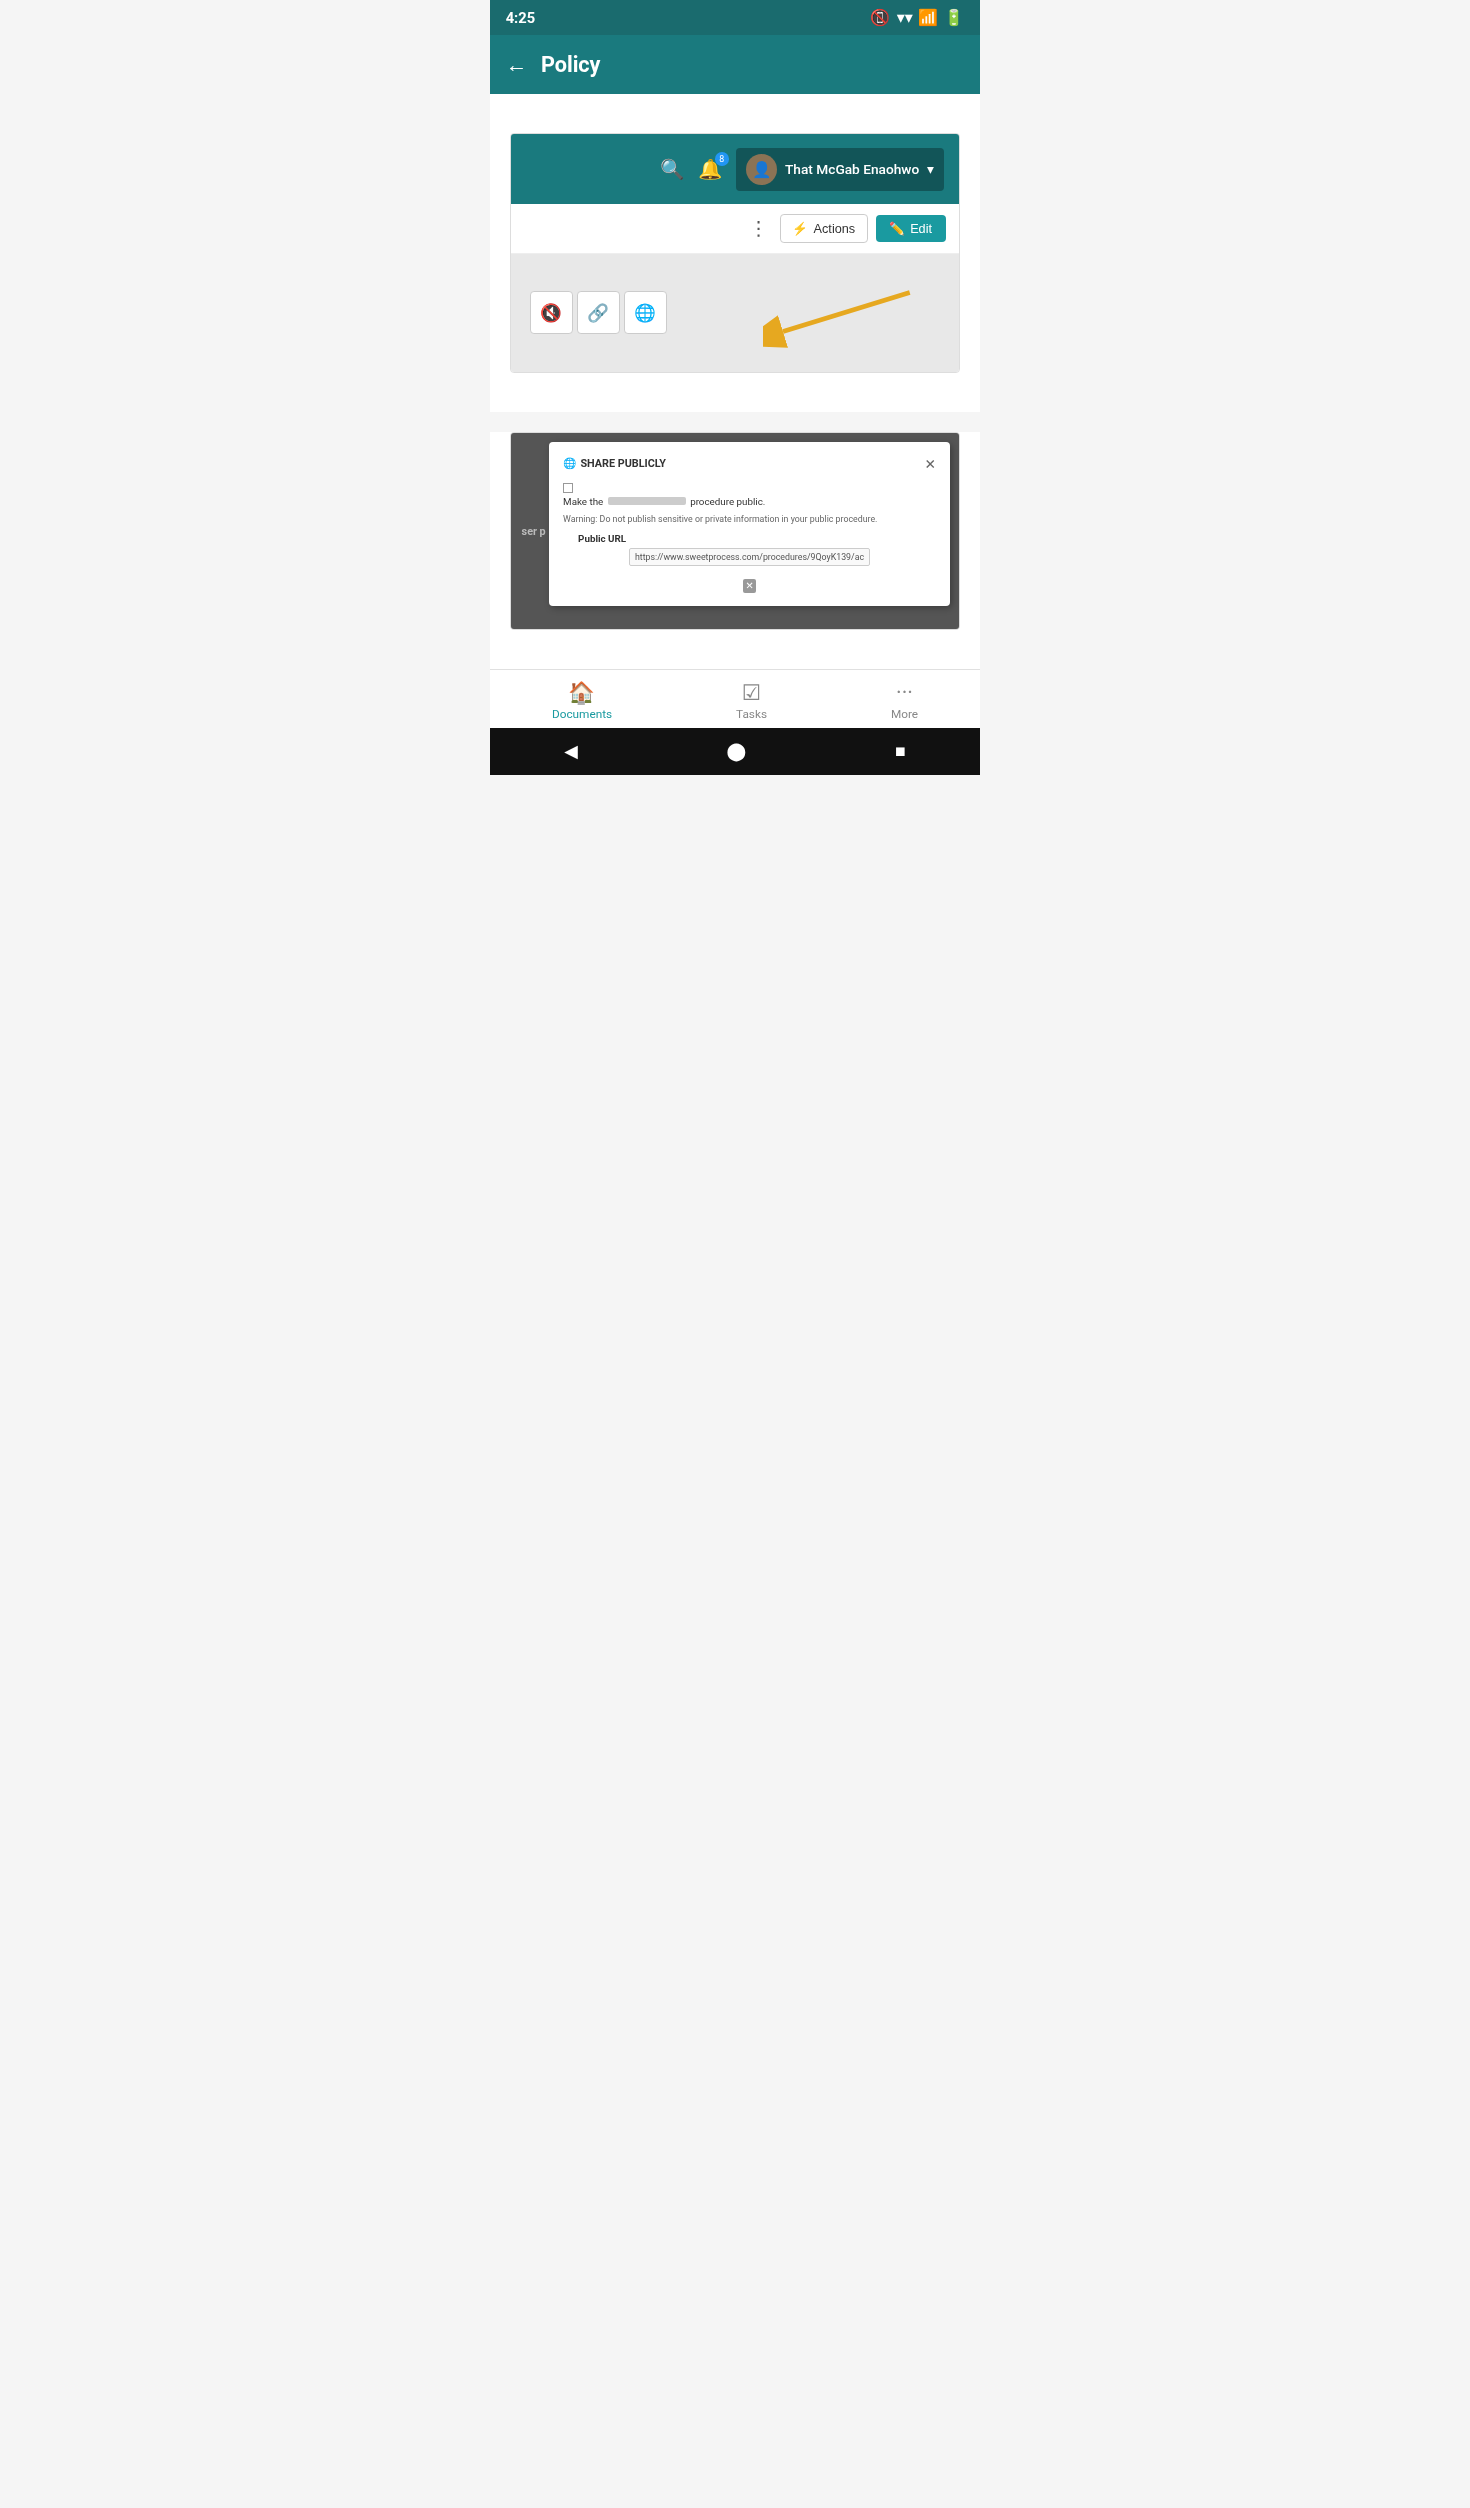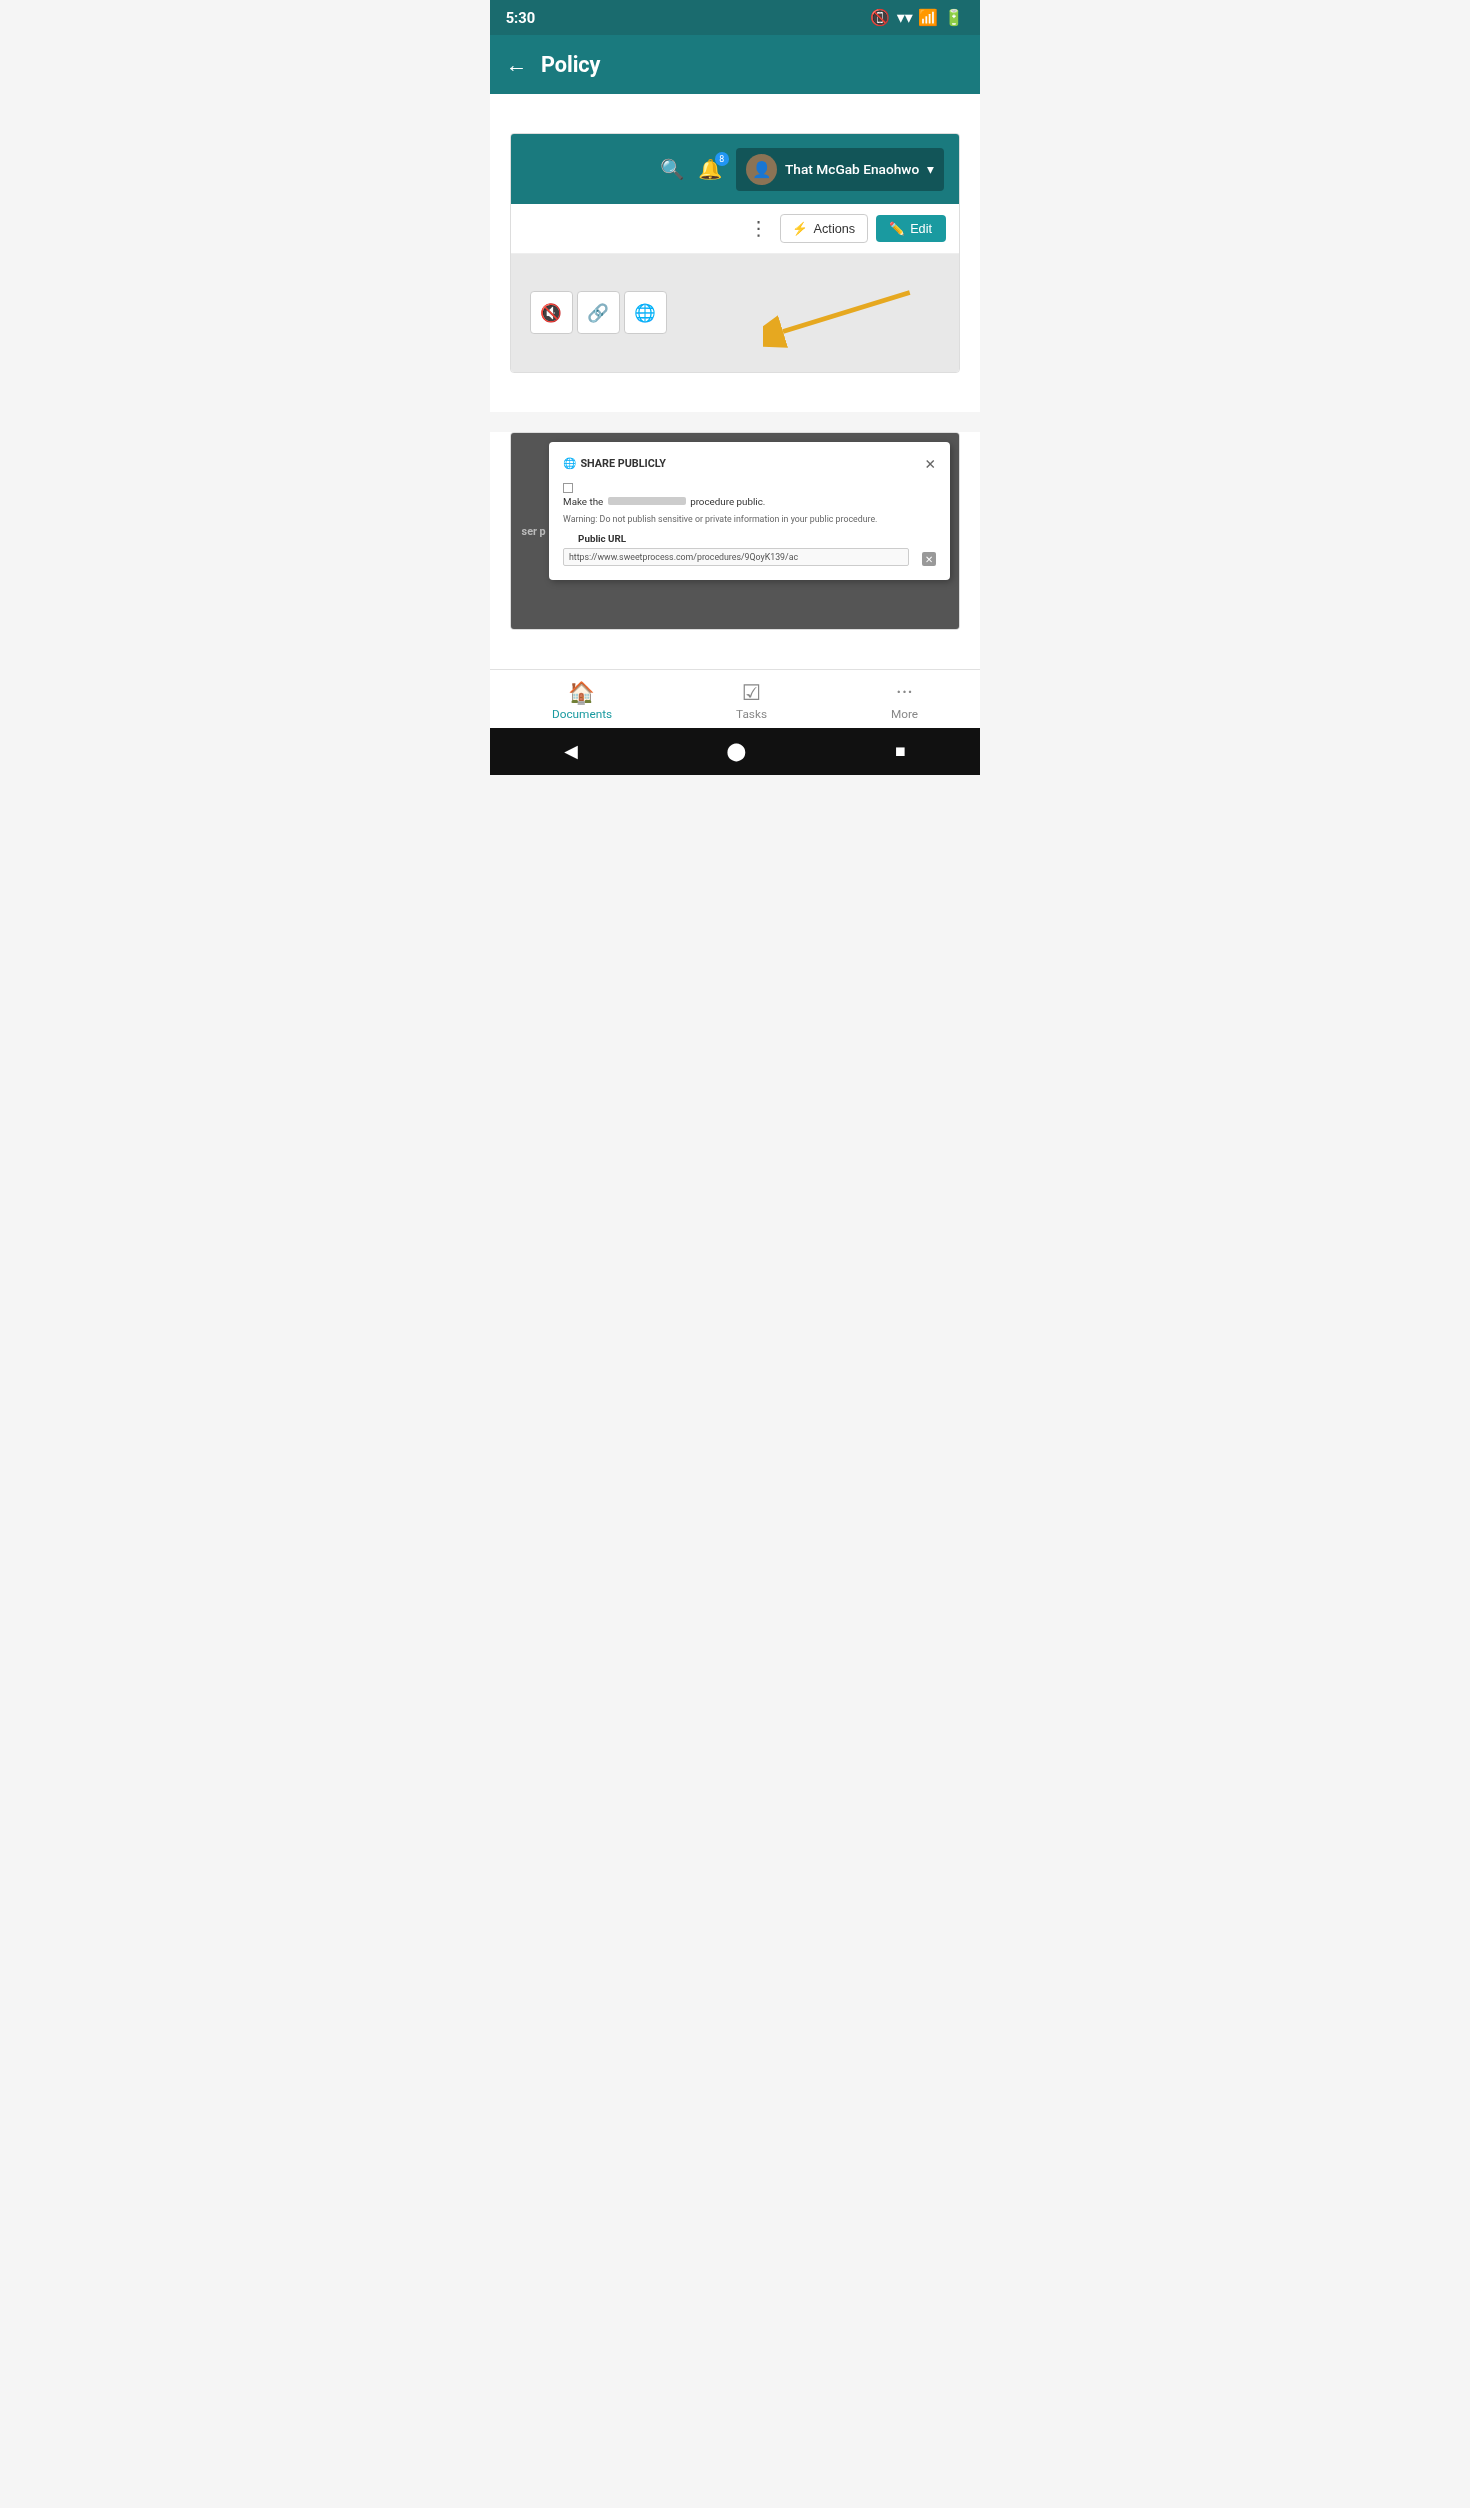--- a/index.html
+++ b/index.html
@@ -313,22 +313,23 @@
     }
     .ss2-public-url-label {
       font-size: 9.8px;
       color: #333;
       font-weight: bold;
       margin-bottom: 3.9px;
       margin-left: 15px;
     }
     .ss2-url-row {
       display: flex;
-      align-items: flex-end;
+      align-items: center;
       gap: 13px;
+      flex-direction: column;
     }
     .ss2-url-input {
       font-size: 8.8px;
       color: #555;
       background: #f9f9f9;
       border: 1px solid #ccc;
       border-radius: 2px;
       padding: 2.9px 4.9px;
       flex: 1;
     }
@@ -411,21 +412,21 @@
     }
     .android-nav-btn {
       color: white;
       font-size: 17.6px;
     }
   </style>
 </head>
 <body>
 
 <div class="status-bar">
-  <span class="status-bar-time">5:30</span>
+  <span class="status-bar-time">4:25</span>
   <div class="status-bar-icons">
     <span>📵</span>
     <span>▾▾</span>
     <span>📶</span>
     <span>🔋</span>
   </div>
 </div>
 
 <div class="top-nav">
   <span class="back-arrow">←</span>

